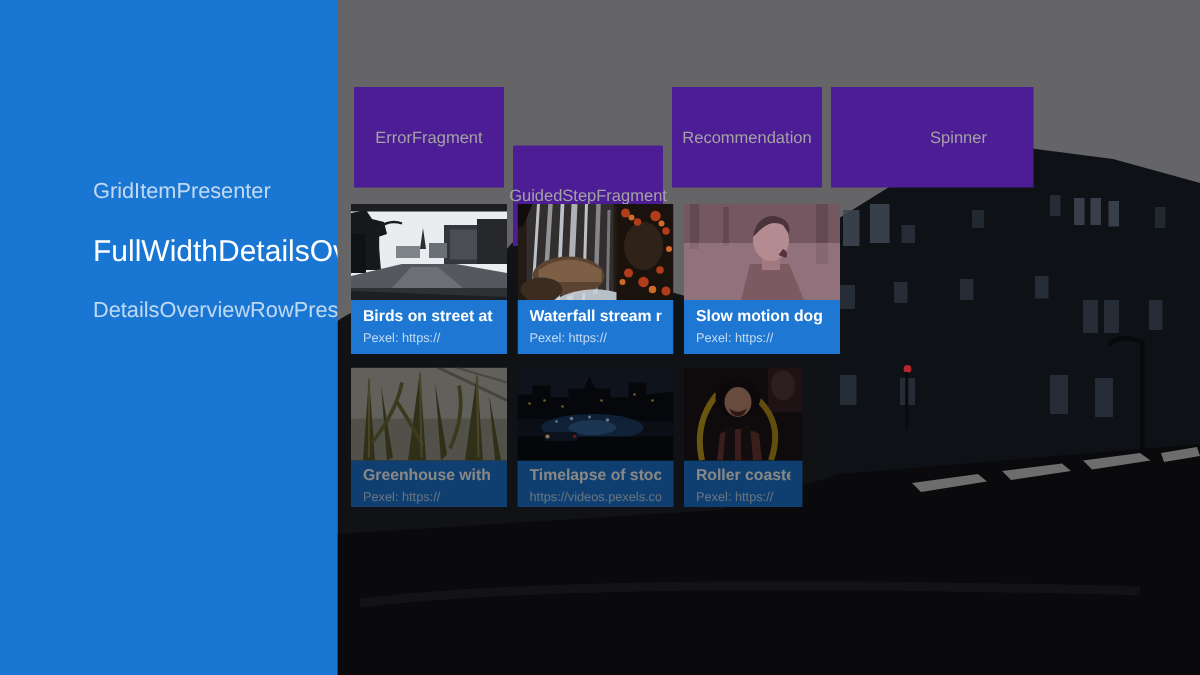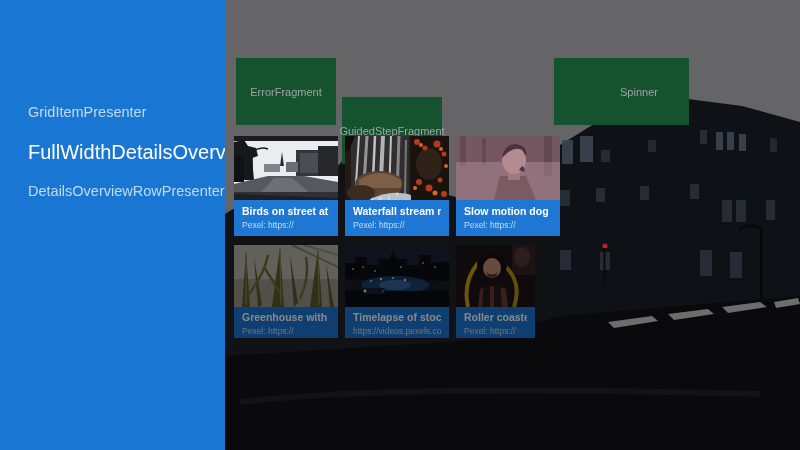--- a/index.html
+++ b/index.html
@@ -5,29 +5,29 @@
   html,body{margin:0;padding:0;background:#000;}
   #screen{position:relative;width:800px;height:450px;overflow:hidden;
           font-family:"Liberation Sans",sans-serif;background:#656567;}
 
   
   #backdrop{position:absolute;left:0;top:0;width:800px;height:450px;z-index:0;}
 
   
   .sidebar{position:absolute;left:0;top:0;width:225px;height:450px;
            background:#1976d2;z-index:10;overflow:hidden;}
-  .side-item{position:absolute;left:28px;white-space:nowrap;cursor:pointer;}
+  .side-item{position:absolute;left:62px;white-space:nowrap;cursor:pointer;margin-top:16px;}
   .side-item.small{font-size:14.5px;line-height:16px;color:rgba(255,255,255,0.72);}
   .side-item.selected{font-size:20px;line-height:22px;color:#ffffff;font-weight:500;}
   .si-1{top:104px;}
   .si-2{top:141px;}
   .si-3{top:183px;}
 
   
-  .hbtn{position:absolute;top:58px;width:100px;height:67px;background:#14532d;
+  .hbtn{position:absolute;top:58px;width:100px;height:67px;background:#4c1d95;
         color:#a3a3a3;font-size:11px;display:flex;align-items:center;
         justify-content:center;text-align:center;z-index:5;cursor:pointer;}
   .hb-1{left:236px;}.hb-2{left:342px;margin-top:39px;}.hb-3{left:448px;}.hb-4{left:554px;padding-left:35px;}
 
   
   .card{position:absolute;z-index:5;cursor:pointer;overflow:hidden;}
   .card .thumb{display:block;width:100%;}
   .card .thumb svg{display:block;width:100%;}
   .footer{background:#1e78d3;box-sizing:border-box;padding:5px 8px 0 8px;}
   .r1 .thumb{height:64px;}
@@ -100,20 +100,21 @@
   </svg>
 
   <div class="sidebar">
     <div class="side-item small si-1">GridItemPresenter</div>
     <div class="side-item selected si-2">FullWidthDetailsOverviewRowPresenter</div>
     <div class="side-item small si-3">DetailsOverviewRowPresenter</div>
   </div>
 
   <div class="hbtn hb-1">ErrorFragment</div>
   <div class="hbtn hb-2">GuidedStepFragment</div>
+  <div class="hbtn hb-3">Recommendation</div>
   <div class="hbtn hb-4">Spinner</div>
 
   <div class="card r1 c1">
     <div class="thumb">
       <svg viewBox="0 0 104 64" preserveAspectRatio="none">
         <rect width="104" height="64" fill="#e9edf0"></rect>
         <rect width="104" height="5" fill="#1c1d20"></rect>
         <rect x="62" y="14" width="42" height="26" fill="#33363b"></rect>
         <rect x="66" y="17" width="34" height="20" fill="#4a4e54"></rect>
         <rect x="84" y="10" width="20" height="30" fill="#26282c"></rect>

